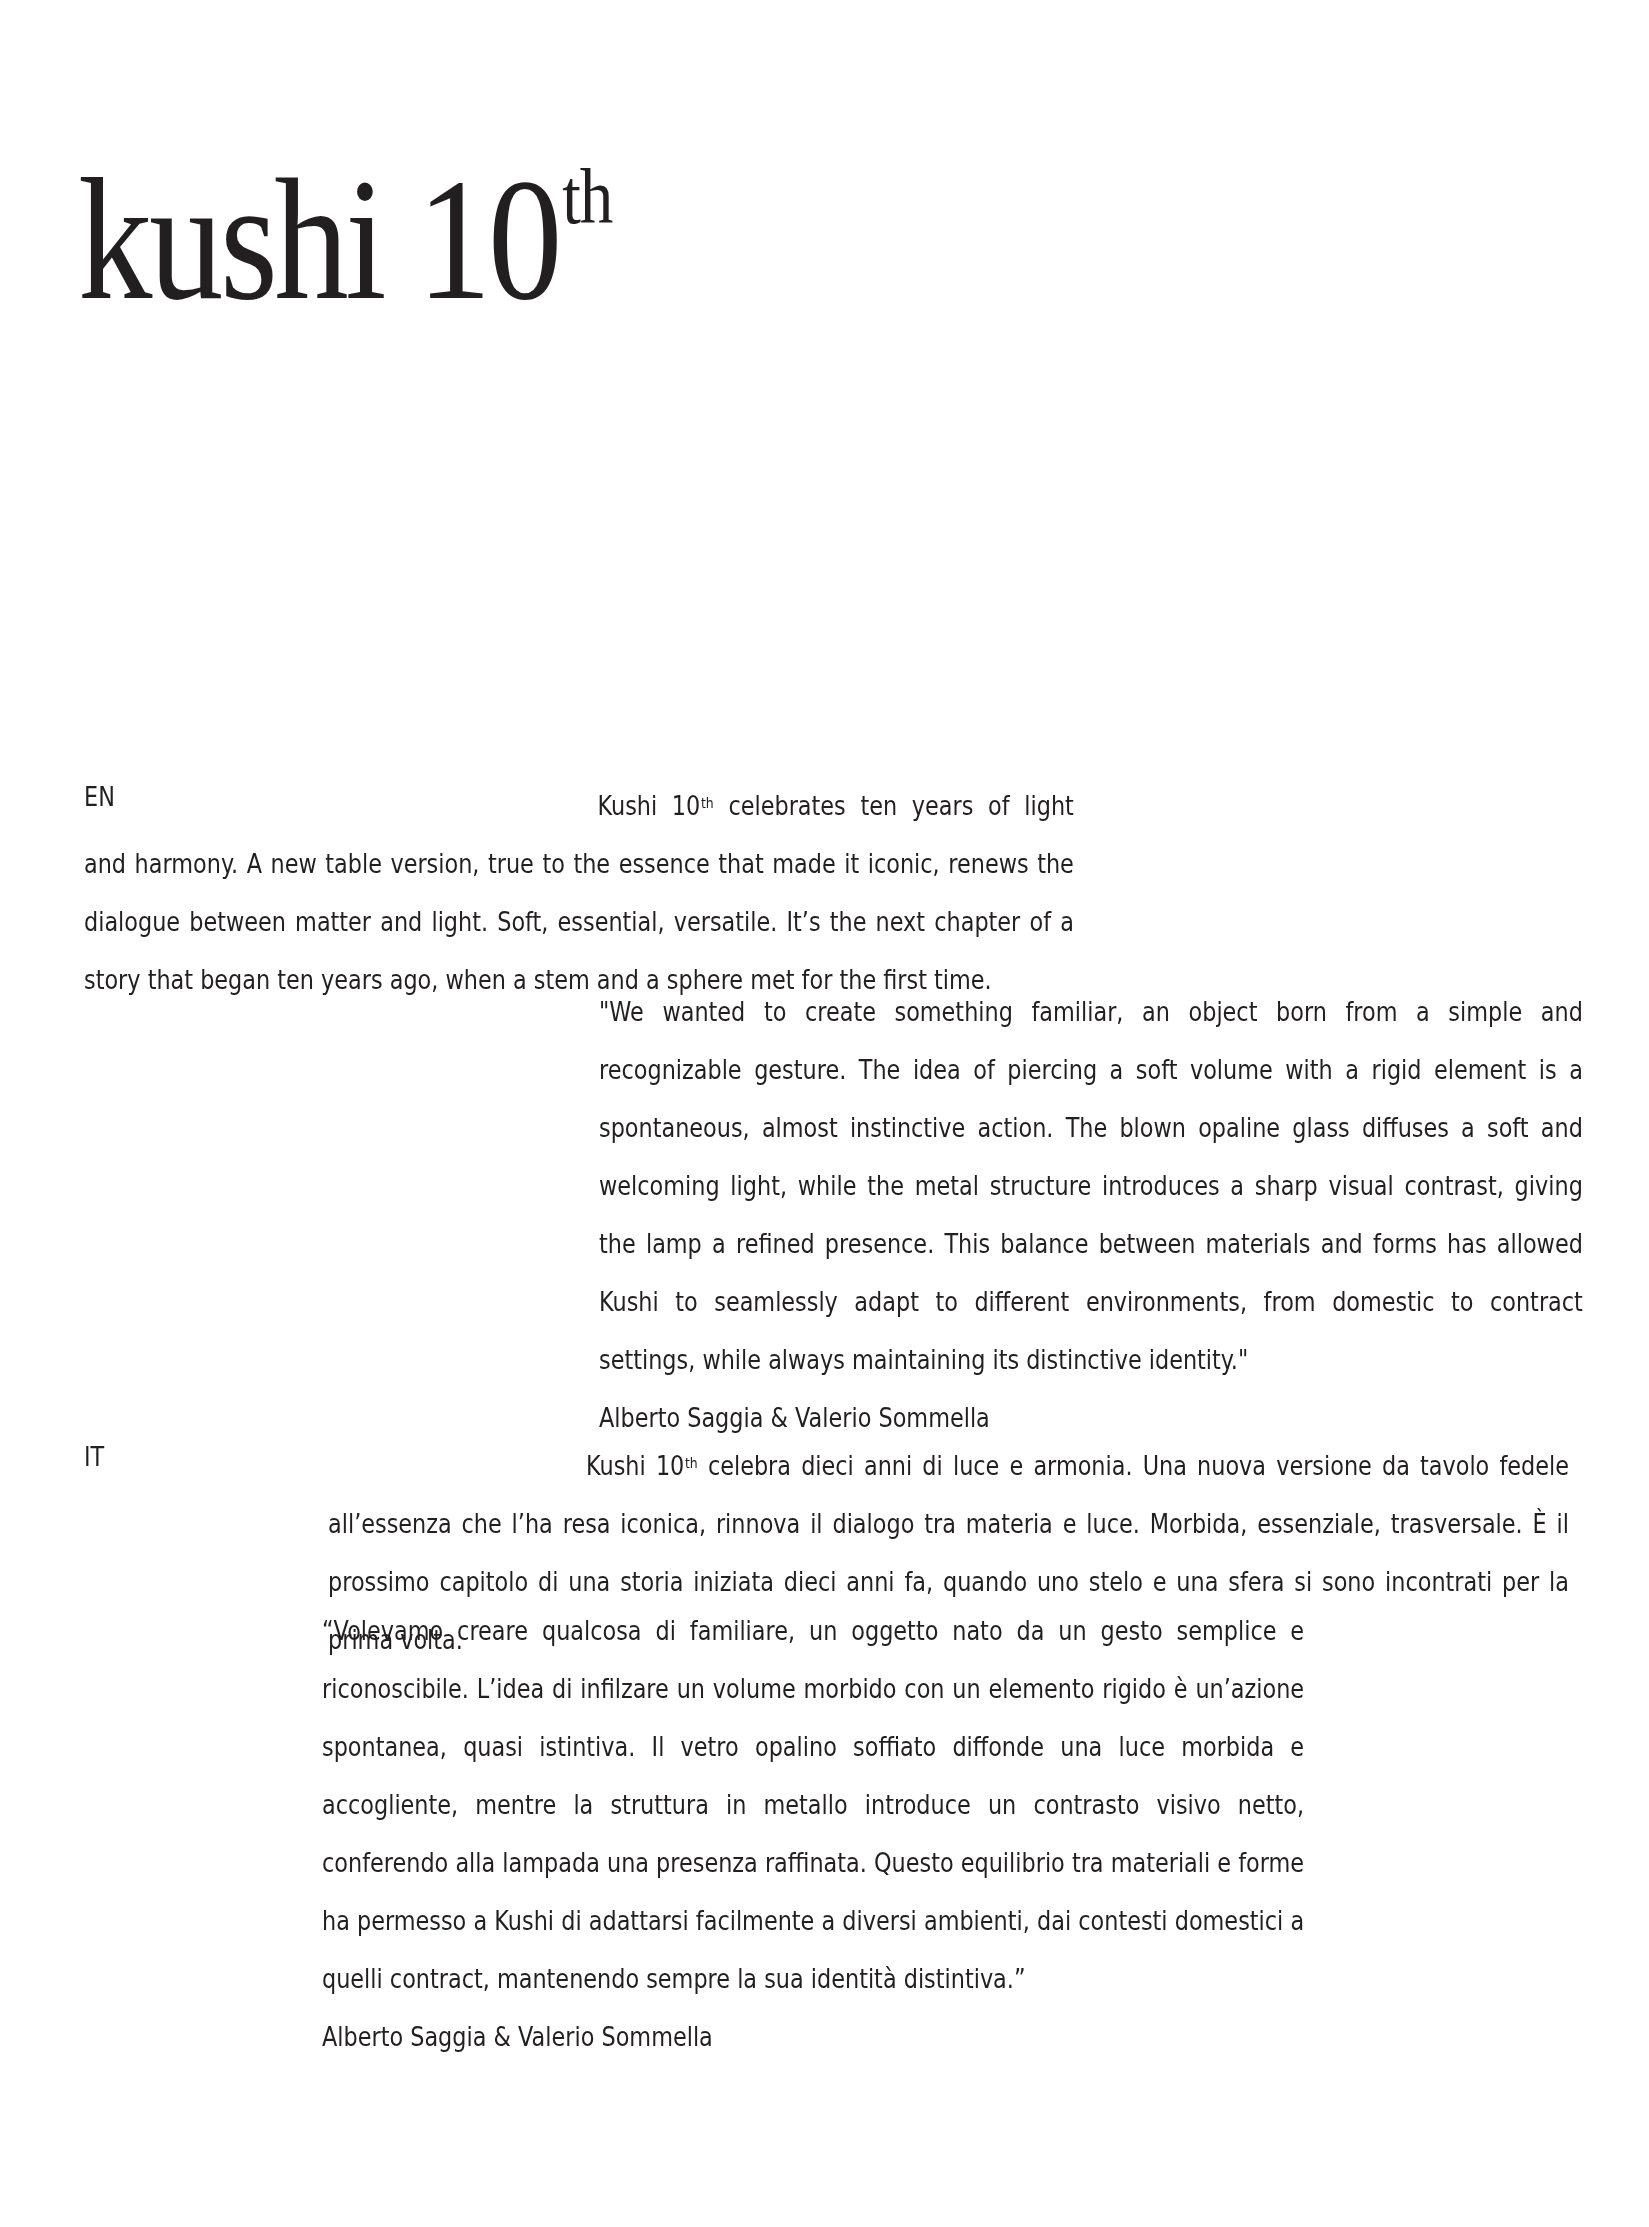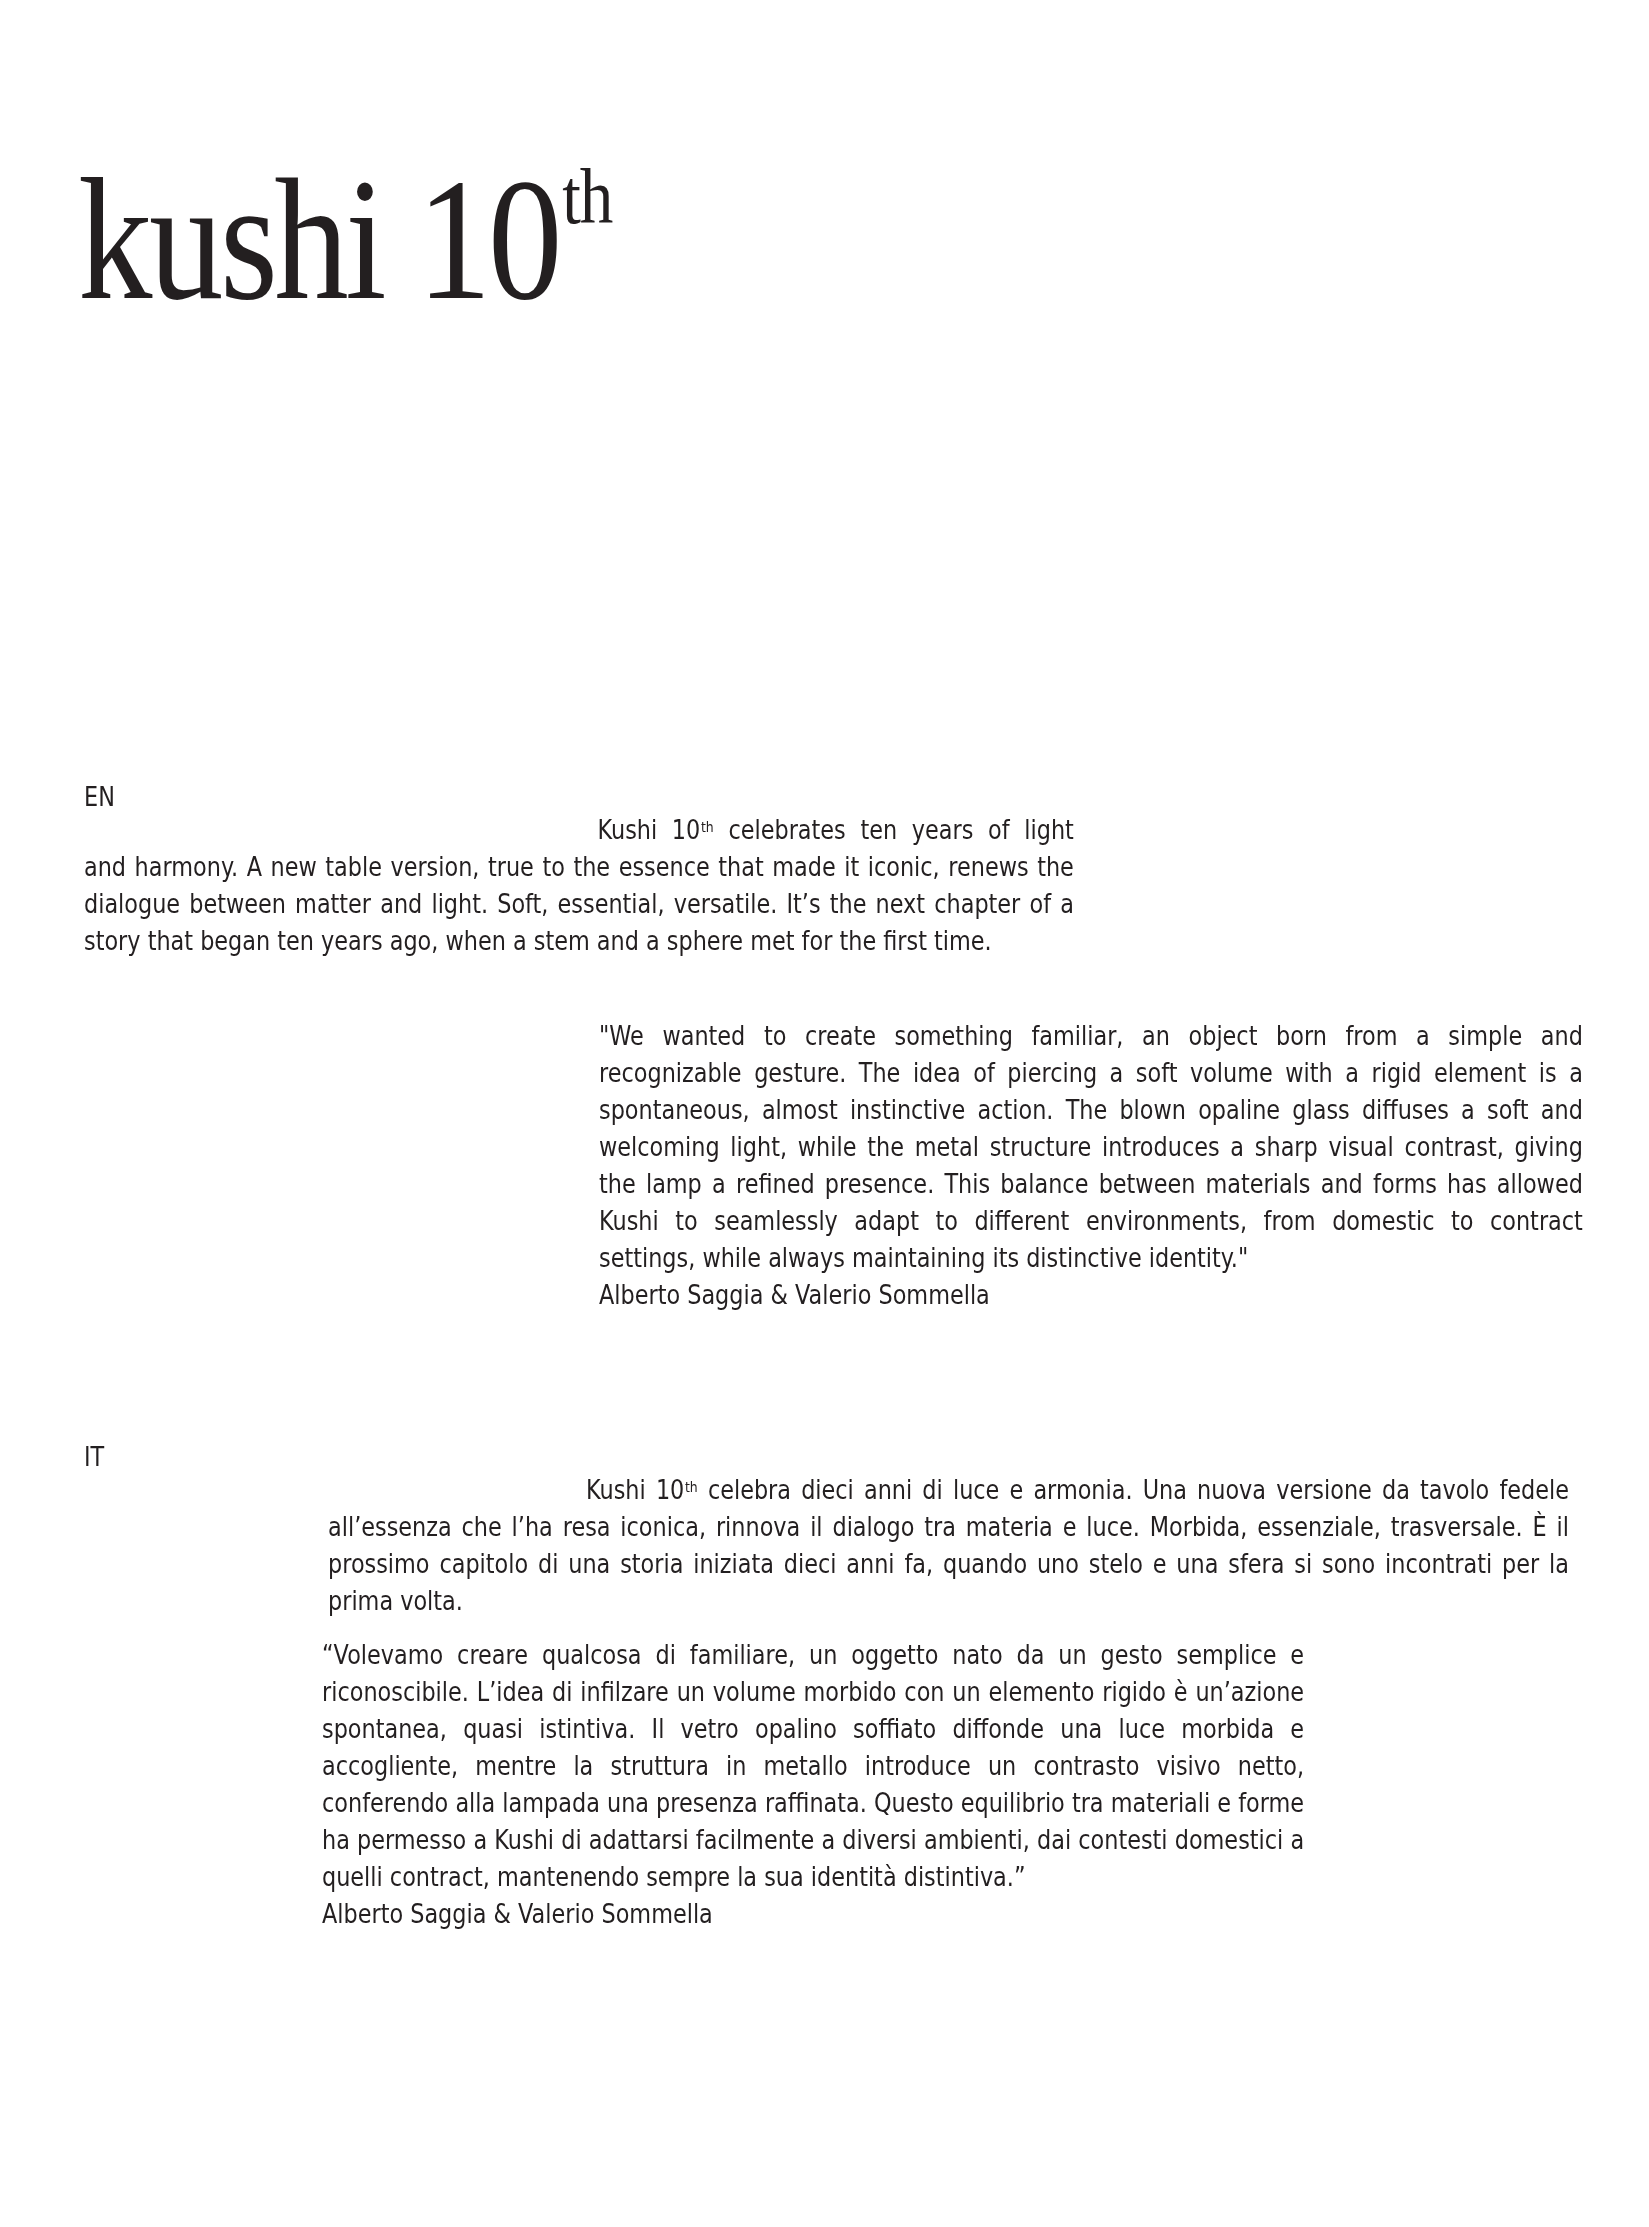--- a/index.html
+++ b/index.html
@@ -42,25 +42,24 @@
       left: 84px;
       font-size: 26px;
       line-height: 41px;
       font-weight: 500;
       transform: scaleX(0.86);
       transform-origin: left top;
     }
     .block {
       position: absolute;
       font-size: 26px;
-      line-height: 37px;
+      line-height: 58px;
       text-align: justify;
       text-align-last: left;
       hyphens: manual;
-      margin-top: 35px;
     }
     .block p {
       margin: 0;
     }
     .block .inner {
       transform: scaleX(0.86);
       transform-origin: left top;
     }
     .block sup {
       font-size: 14.5px;

